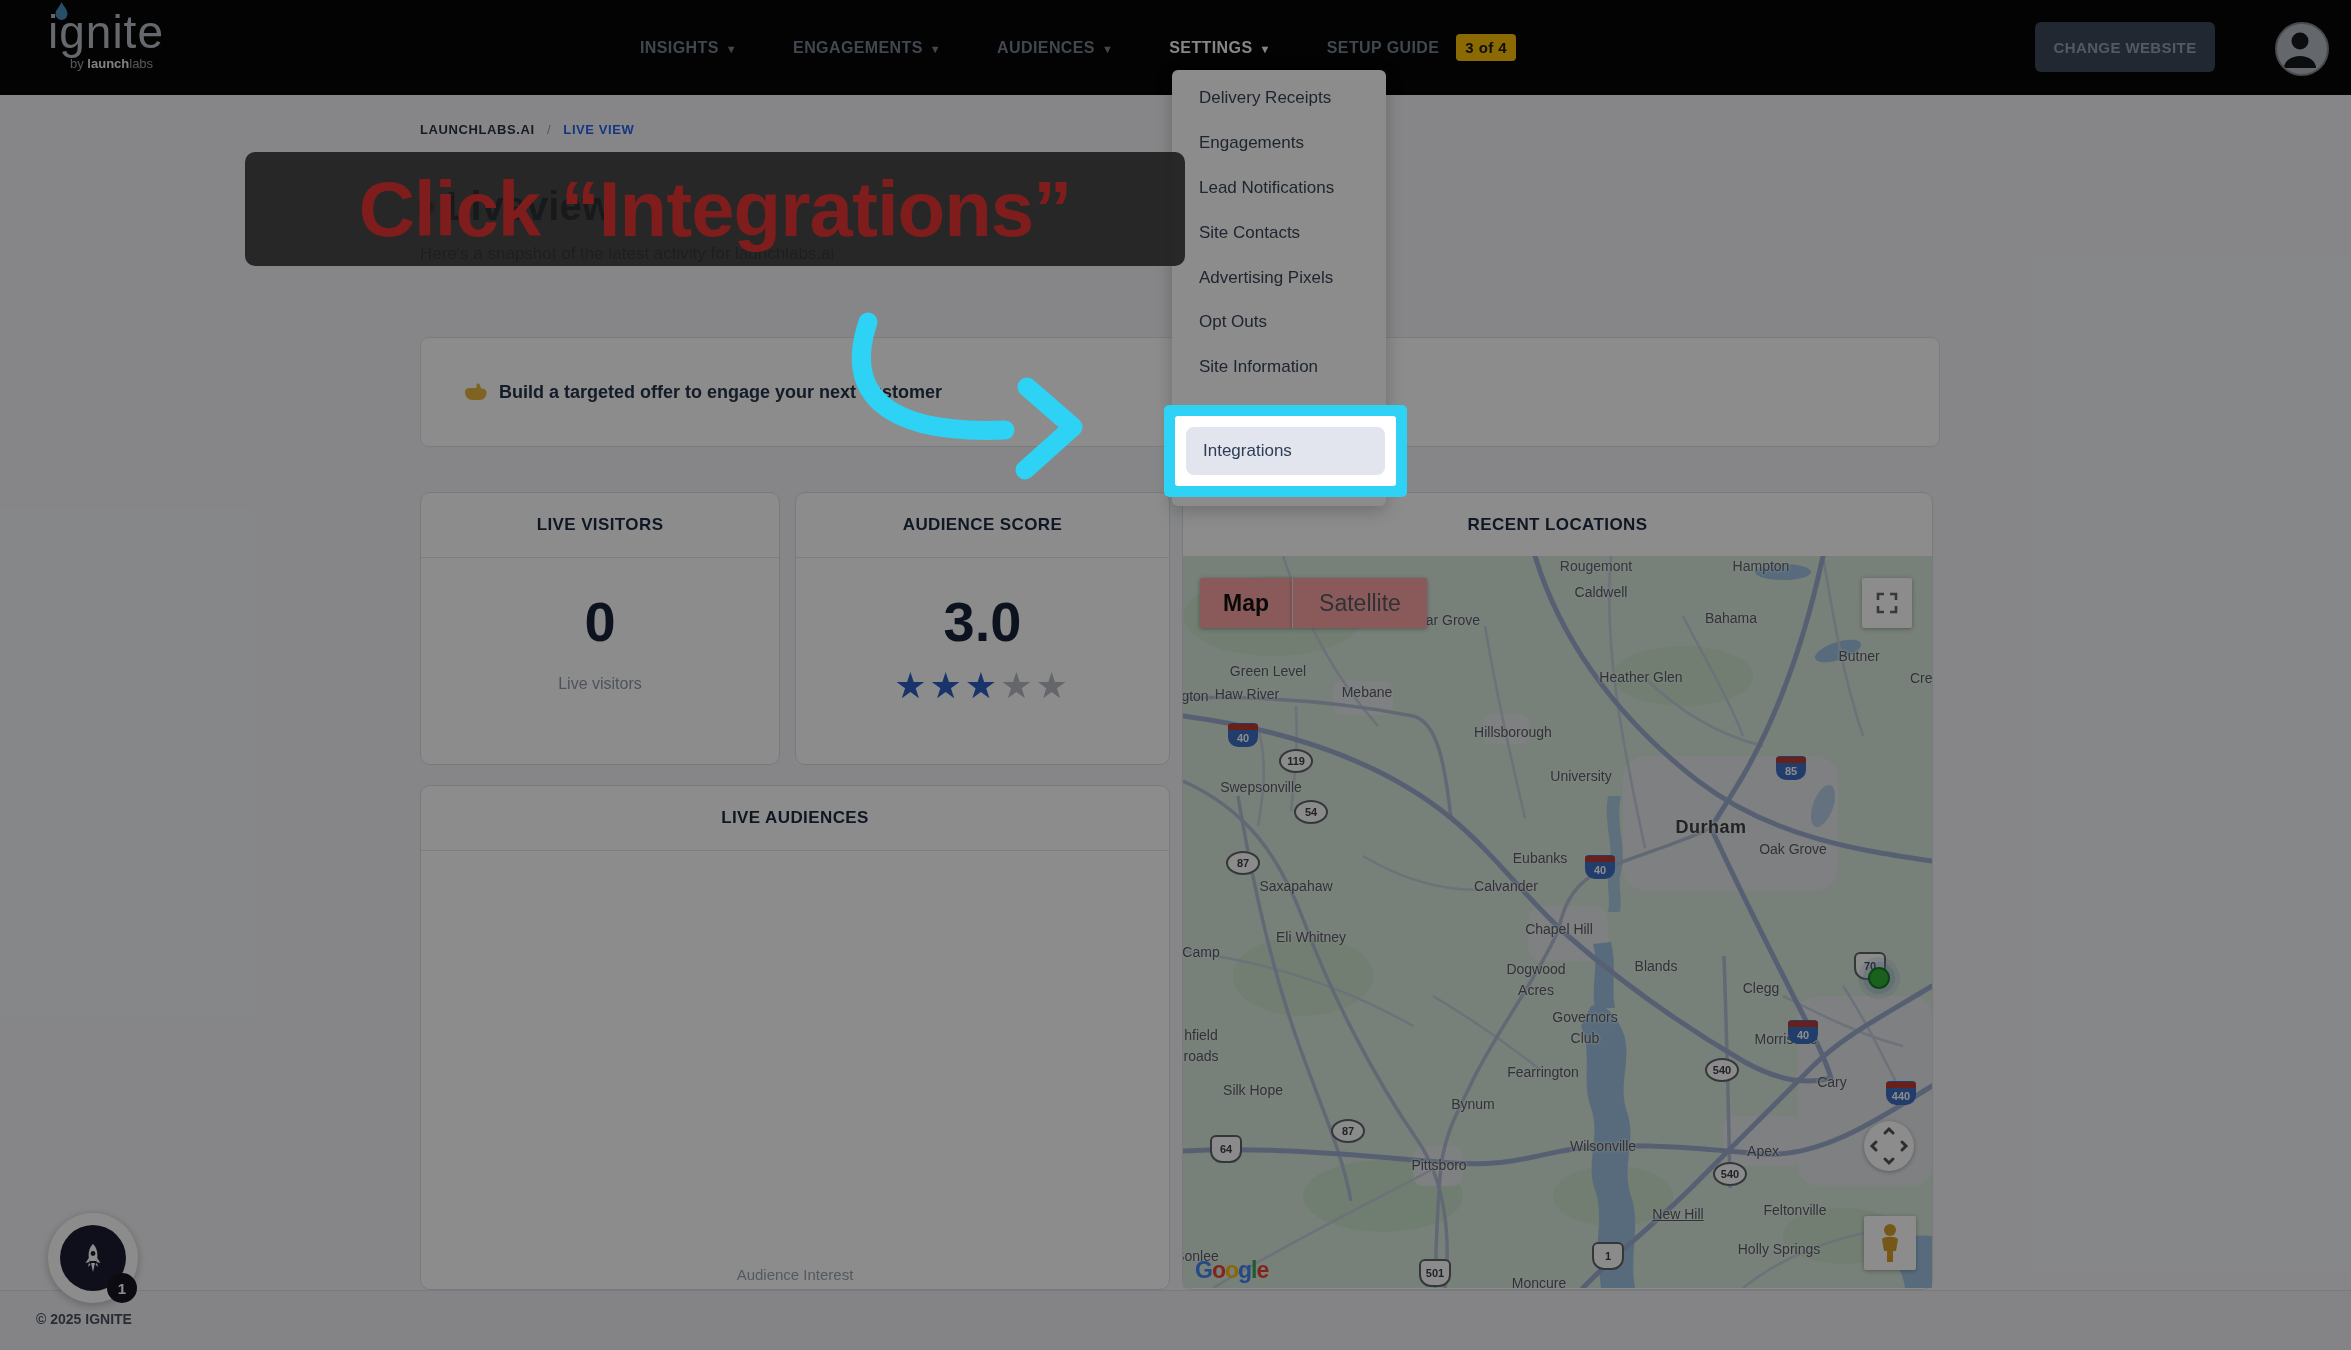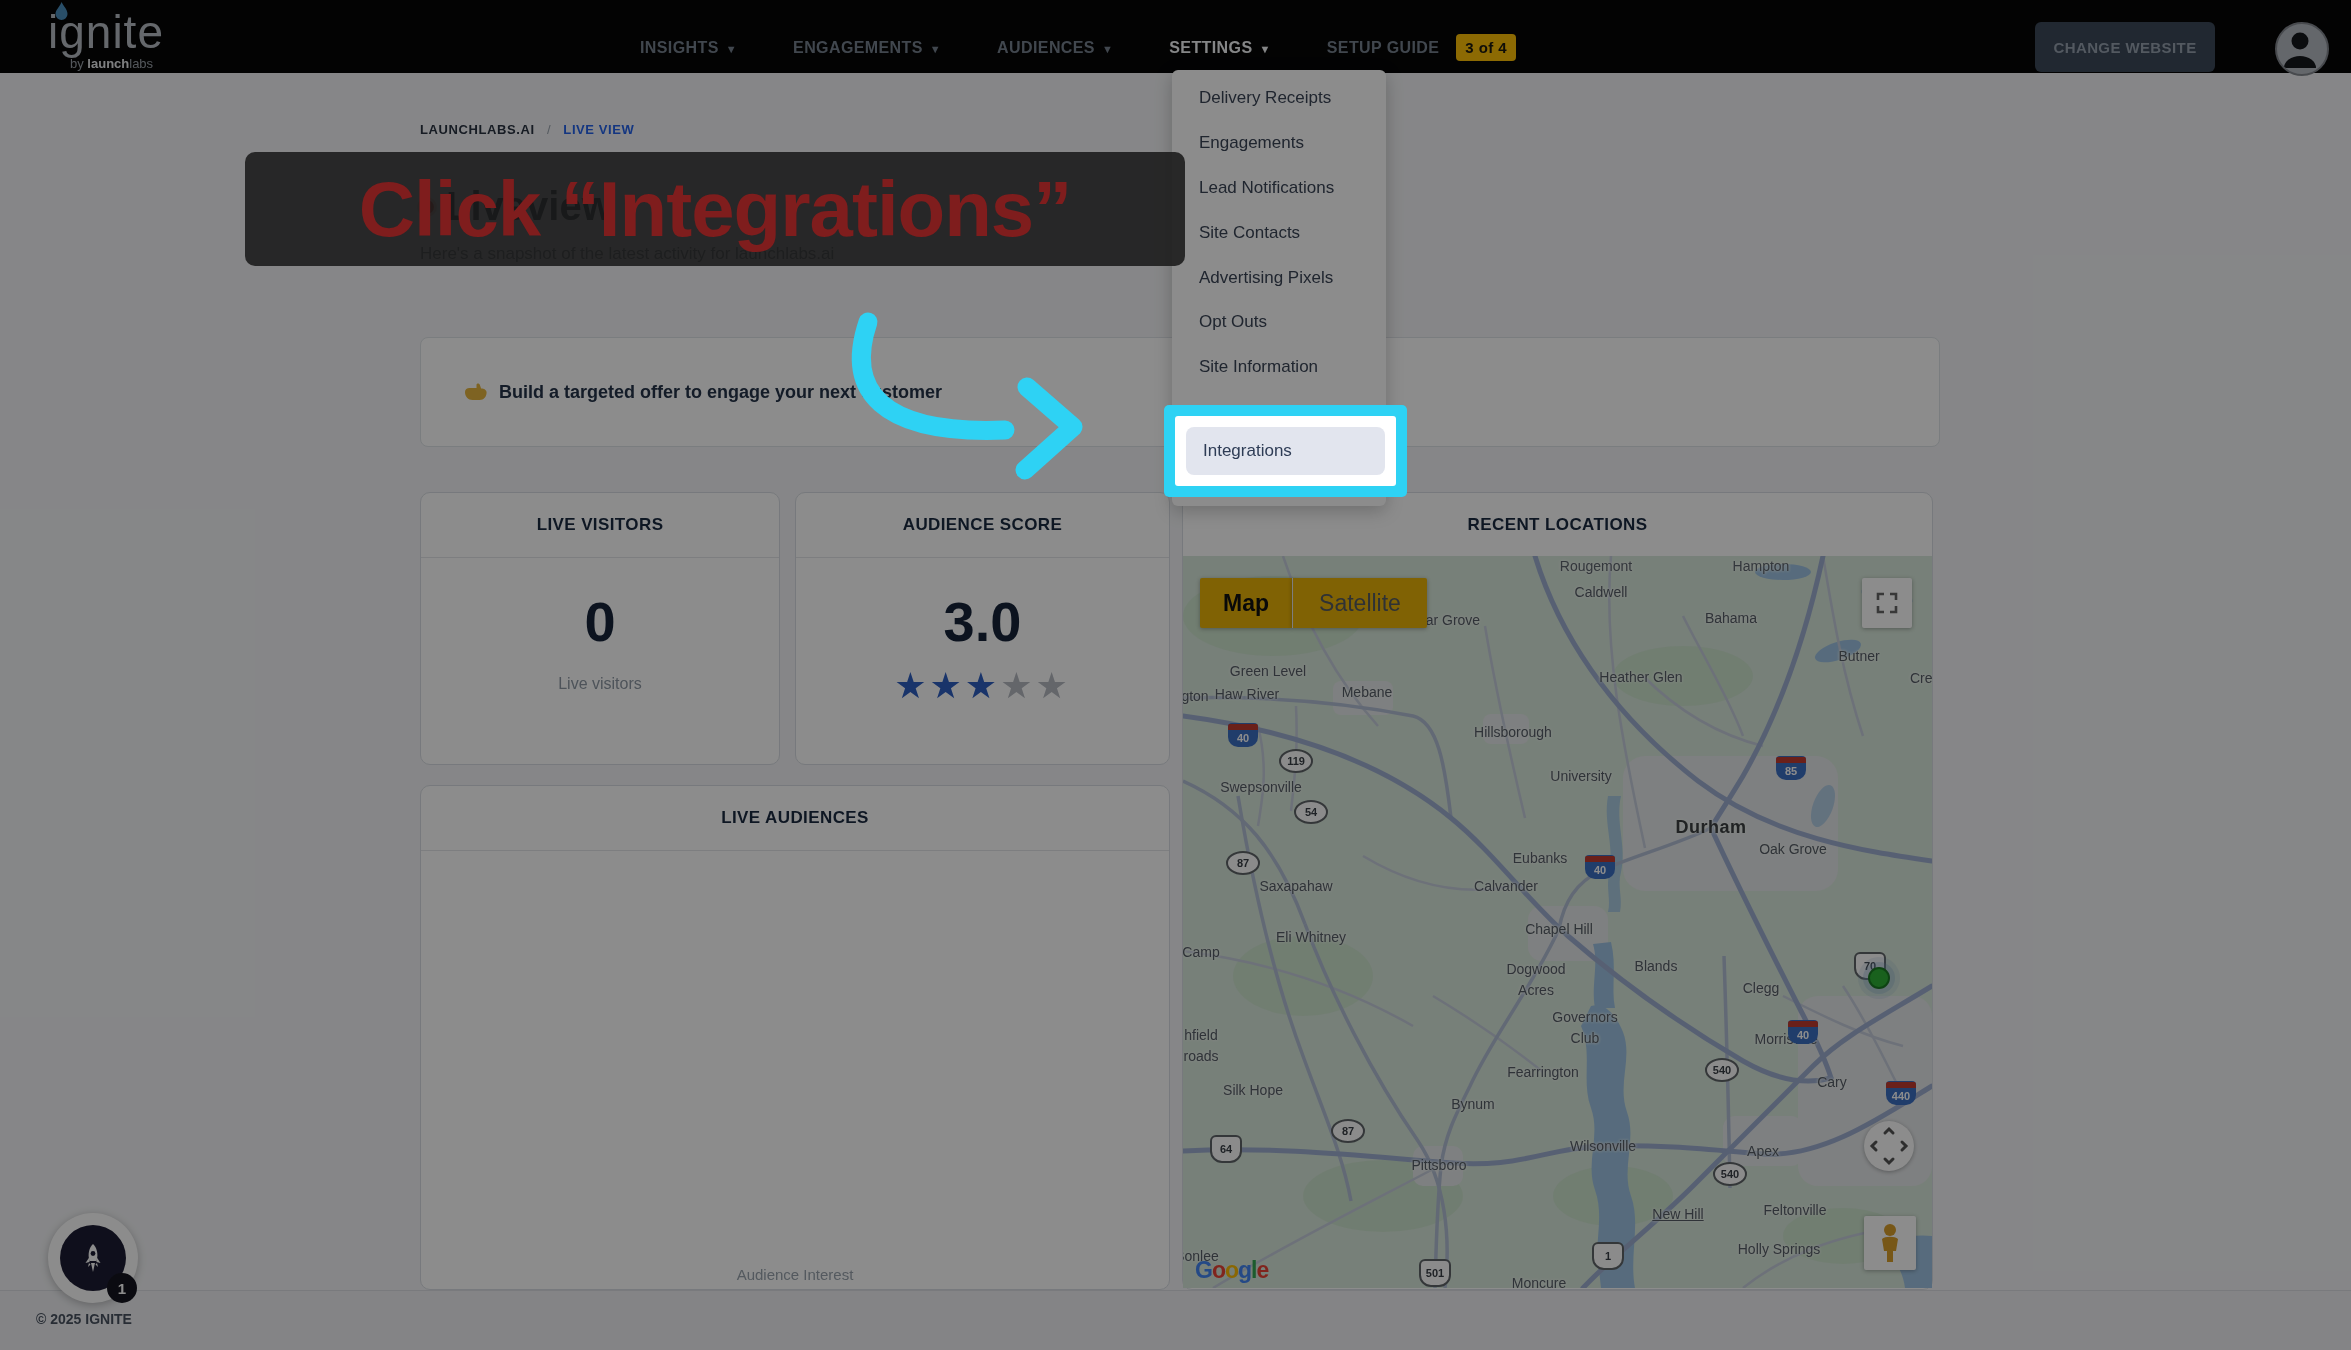--- a/index.html
+++ b/index.html
@@ -1,20 +1,20 @@
 <!DOCTYPE html>
 <html><head>
 <meta charset="utf-8">
 <style>
   html,body{margin:0;padding:0;background:#555;}
   .stage{position:relative;width:2351px;height:1350px;overflow:hidden;background:#f4f5f7;
          font-family:"Liberation Sans",sans-serif;}
 
   
-  .navbar{position:absolute;left:0;top:0;width:2351px;height:73px;background:#060607;z-index:10;}
+  .navbar{position:absolute;left:0;top:0;width:2351px;height:95px;background:#060607;z-index:10;}
   .brand{position:absolute;left:48px;top:8px;}
   .brand-name{font-size:46px;color:#b9bec5;letter-spacing:1px;line-height:48px;}
   .brand-flame{position:absolute;left:6px;top:-6px;}
   .brand-sub{font-size:13px;color:#9aa1a9;margin-top:0px;padding-left:22px;}
   .brand-sub b{color:#e8eaec;}
   .nav-items{position:absolute;left:640px;top:0;height:95px;display:flex;align-items:center;gap:56px;}
   .nav-item{font-size:16px;font-weight:bold;letter-spacing:.4px;color:#77828f;cursor:pointer;
             display:flex;align-items:center;gap:7px;white-space:nowrap;}
   .nav-item.active{color:#f2f4f6;}
   .caret{font-size:11px;transform:translateY(1px);}
@@ -74,21 +74,21 @@
   .mlabel.cut{color:#5d646d;}
   .shield{position:absolute;transform:translate(-50%,-50%);display:flex;align-items:center;
           justify-content:center;font-size:11px;font-weight:bold;color:#3a3f46;}
   .shield.o{width:30px;height:20px;background:#fdfdfd;border:2px solid #606569;border-radius:50%;}
   .shield.us{width:28px;height:24px;background:#fdfdfd;border:2px solid #606569;
              border-radius:6px 6px 12px 12px;}
   .shield.i{width:30px;height:24px;background:#3b6fc4;border-radius:4px 4px 10px 10px;
             color:#fff;overflow:hidden;flex-direction:column;}
   .shield.i:before{content:"";width:100%;height:6px;background:#c23b31;flex:none;}
   .shield.i span{line-height:16px;}
-  .map-btn{position:absolute;background:#eab308;box-shadow:0 1px 4px rgba(0,0,0,.3);height:50px;
+  .map-btn{position:absolute;background:#fca5a5;box-shadow:0 1px 4px rgba(0,0,0,.3);height:50px;
            display:flex;align-items:center;justify-content:center;font-size:23px;color:#565b60;cursor:pointer;}
   .map-btn.sel{font-weight:bold;color:#111;}
   .btn-map{left:17px;top:22px;width:92px;border-radius:2px 0 0 2px;}
   .btn-sat{left:109px;top:22px;width:134px;border-radius:0 2px 2px 0;border-left:1px solid #e5e5e5;}
   .btn-fs{position:absolute;right:20px;top:22px;width:50px;height:50px;background:#fff;border-radius:2px;
           box-shadow:0 1px 4px rgba(0,0,0,.3);display:flex;align-items:center;justify-content:center;cursor:pointer;}
   .pan-ctl{position:absolute;left:681px;top:565px;width:50px;height:50px;border-radius:50%;background:#fff;
            box-shadow:0 1px 4px rgba(0,0,0,.3);cursor:pointer;}
   .pegman{position:absolute;left:681px;top:660px;width:52px;height:54px;background:#fff;border-radius:2px;
           box-shadow:0 1px 4px rgba(0,0,0,.3);display:flex;align-items:center;justify-content:center;cursor:pointer;}

